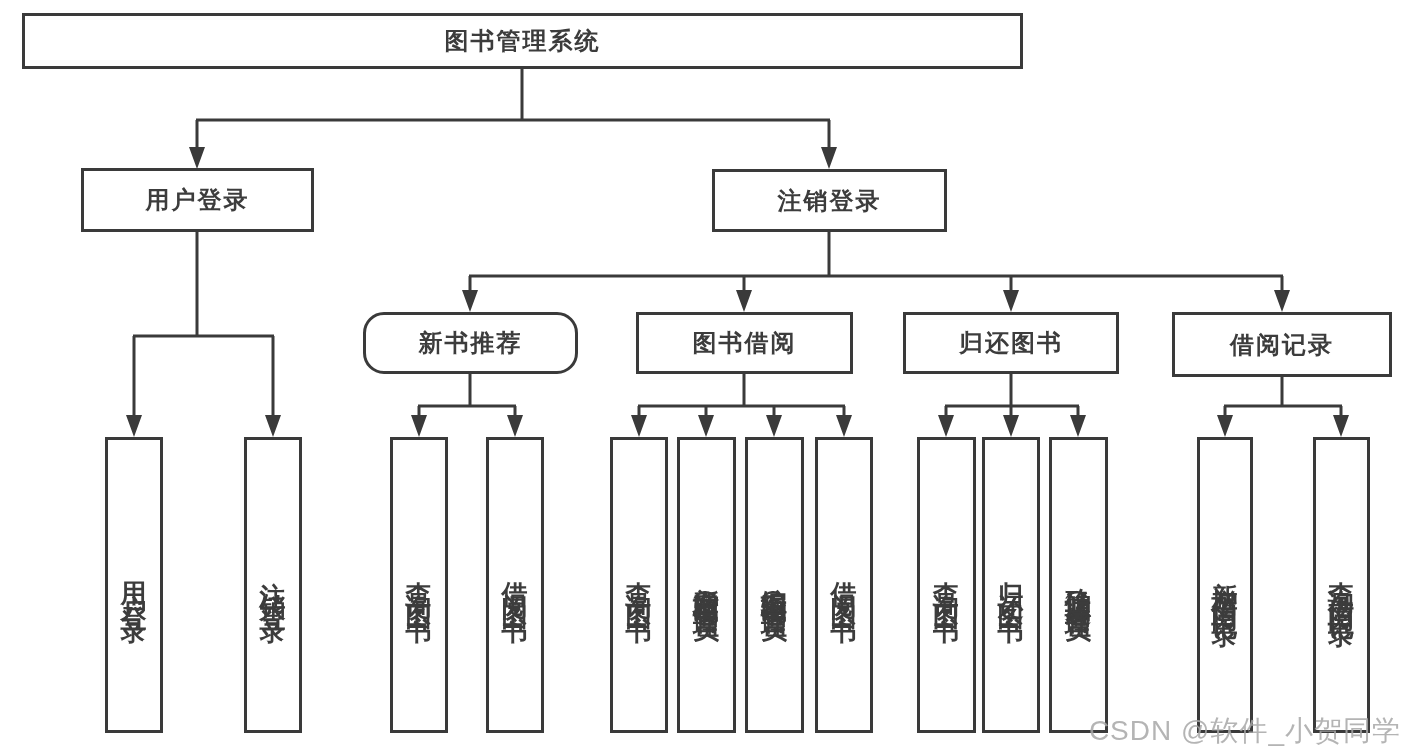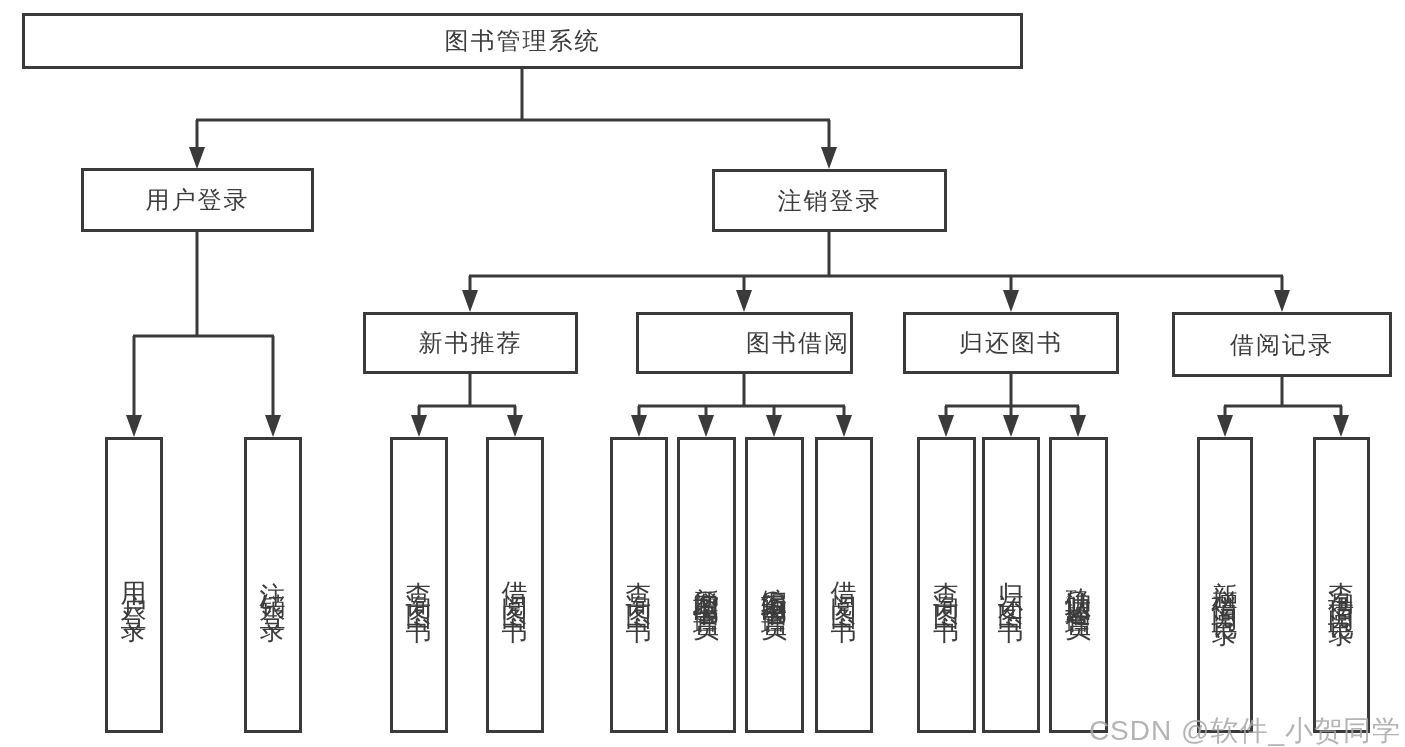--- a/index.html
+++ b/index.html
@@ -19,20 +19,21 @@
   .connectors{position:absolute;left:0;top:0;width:1405px;height:747px;}
   .connectors .wires{fill:none;stroke:var(--line);stroke-width:3;}
   .connectors .arrowheads{fill:var(--line);stroke:none;}
   .box{
     position:absolute;
     box-sizing:border-box;
     border:3px solid var(--line);
     background:var(--background);
     display:flex;align-items:center;justify-content:center;
     color:var(--text);
+    font-weight:bold;
   }
   .hlabel{font-size:24px;letter-spacing:2px;white-space:nowrap;}
   .vlabel{
     writing-mode:vertical-rl;
     text-orientation:mixed;
     font-size:26px;
     line-height:1;
     white-space:nowrap;
   }
   .ls4{letter-spacing:12px;}
@@ -105,24 +106,24 @@
     <span class="hlabel">图书管理系统</span>
   </div>
 
   <div class="box" style="left:81px;top:168px;width:233px;height:64px;">
     <span class="hlabel">用户登录</span>
   </div>
   <div class="box" style="left:712px;top:169px;width:235px;height:63px;">
     <span class="hlabel">注销登录</span>
   </div>
 
-  <div class="box" style="left:363px;top:312px;width:215px;height:62px;">
+  <div class="box" style="left:363px;top:312px;width:215px;height:62px;border-radius:21px;">
     <span class="hlabel">新书推荐</span>
   </div>
-  <div class="box" style="left:636px;top:312px;width:217px;height:62px;justify-content:flex-end;">
+  <div class="box" style="left:636px;top:312px;width:217px;height:62px;">
     <span class="hlabel">图书借阅</span>
   </div>
   <div class="box" style="left:903px;top:312px;width:216px;height:62px;">
     <span class="hlabel">归还图书</span>
   </div>
   <div class="box" style="left:1172px;top:312px;width:220px;height:65px;">
     <span class="hlabel">借阅记录</span>
   </div>
 
   <div class="box" style="left:105px;top:437px;width:58px;height:296px;">

